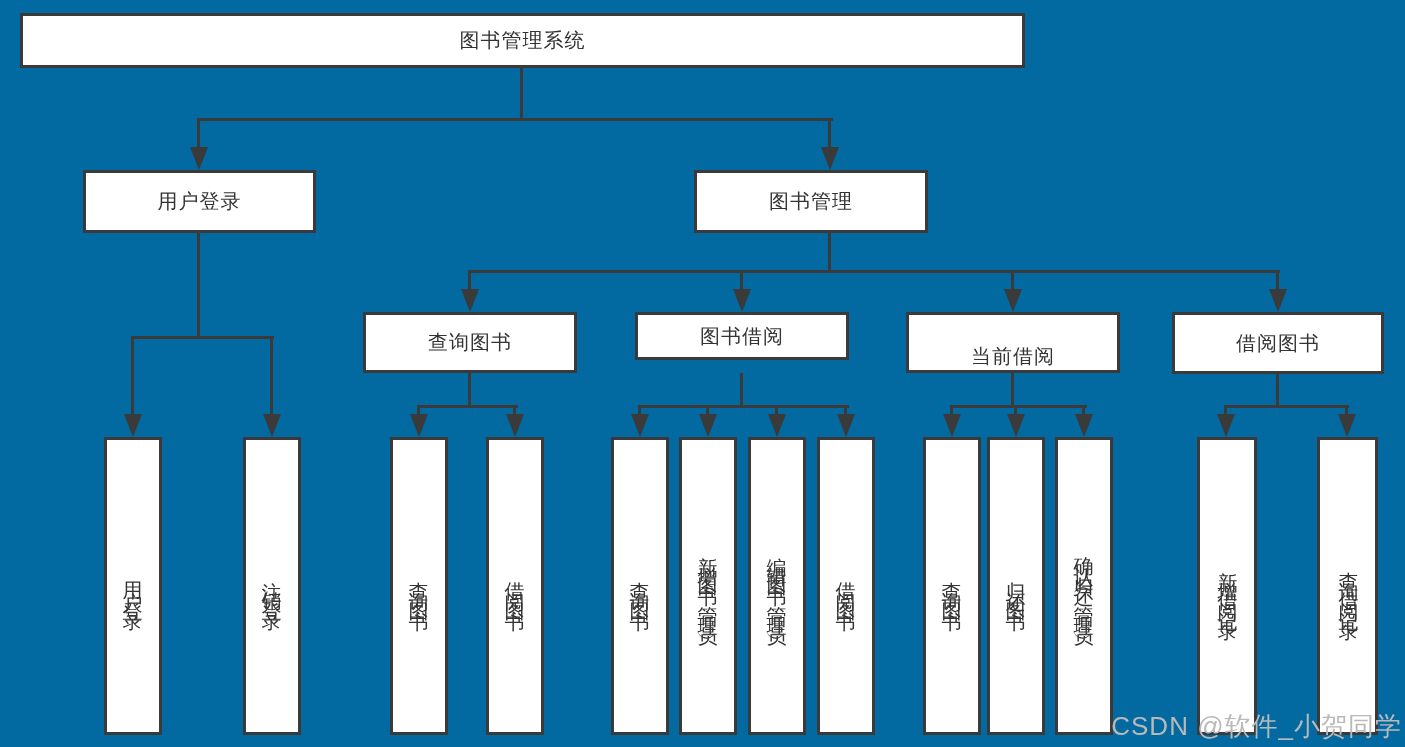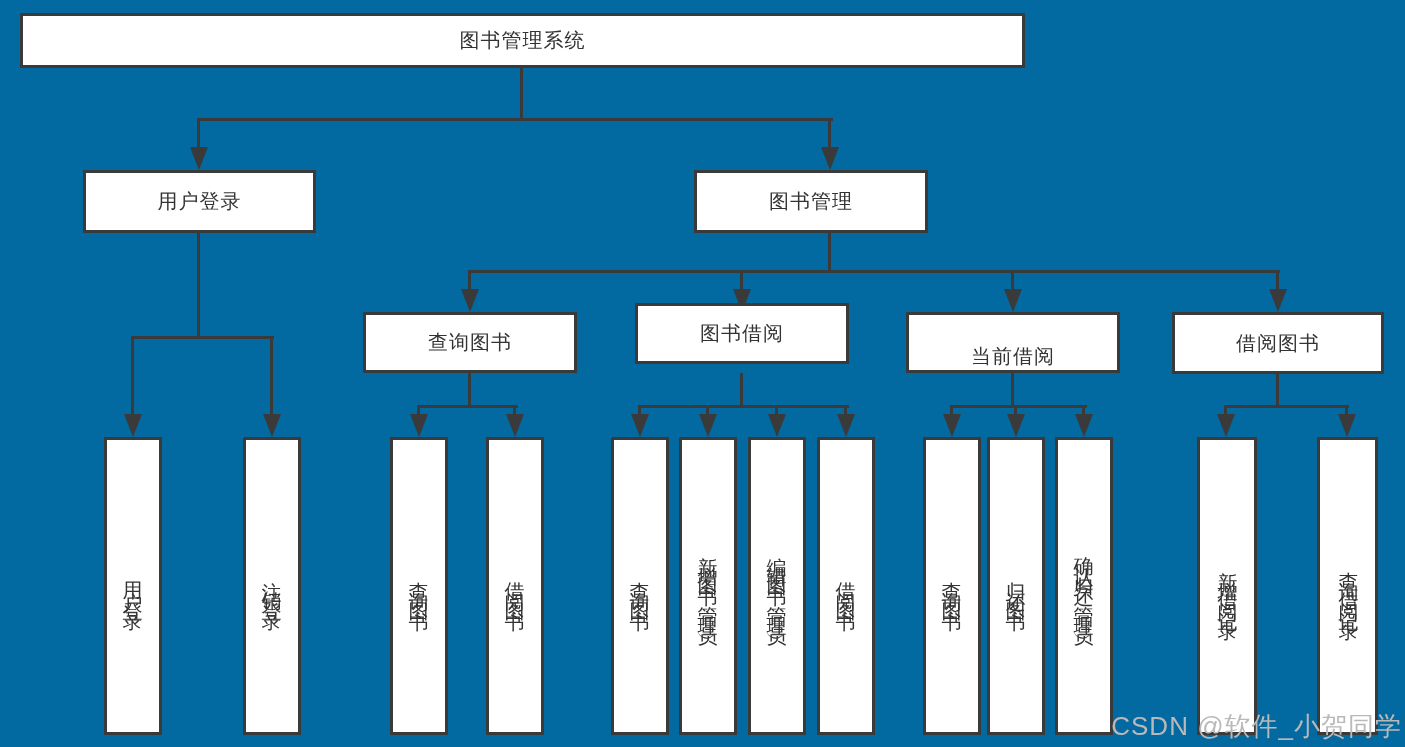--- a/index.html
+++ b/index.html
@@ -110,21 +110,21 @@
   <div class="vline" style="left:828px; top:233px; height:40px;"></div>
   <div class="hline" style="left:470px; top:270px; width:810px;"></div>
   <div class="arrow" style="left:468px; top:270px; height:19px;"></div>
   <div class="arrow" style="left:740px; top:270px; height:19px;"></div>
   <div class="arrow" style="left:1011px; top:270px; height:19px;"></div>
   <div class="arrow" style="left:1276px; top:270px; height:19px;"></div>
 
   <div class="hnode" style="left:363px; top:312px; width:214px; height:61px;">
     <span>查询图书</span>
   </div>
-  <div class="hnode" style="left:635px; top:303px; width:214px; height:61px;">
+  <div class="hnode" style="left:635px; top:312px; width:214px; height:48px;">
     <span>图书借阅</span>
   </div>
   <div class="hnode" style="left:906px; top:312px; width:214px; height:61px;align-items:flex-end;">
     <span>当前借阅</span>
   </div>
   <div class="hnode" style="left:1172px; top:312px; width:212px; height:62px;">
     <span>借阅图书</span>
   </div>
 
   <div class="vline" style="left:468px; top:373px; height:35px;"></div>

